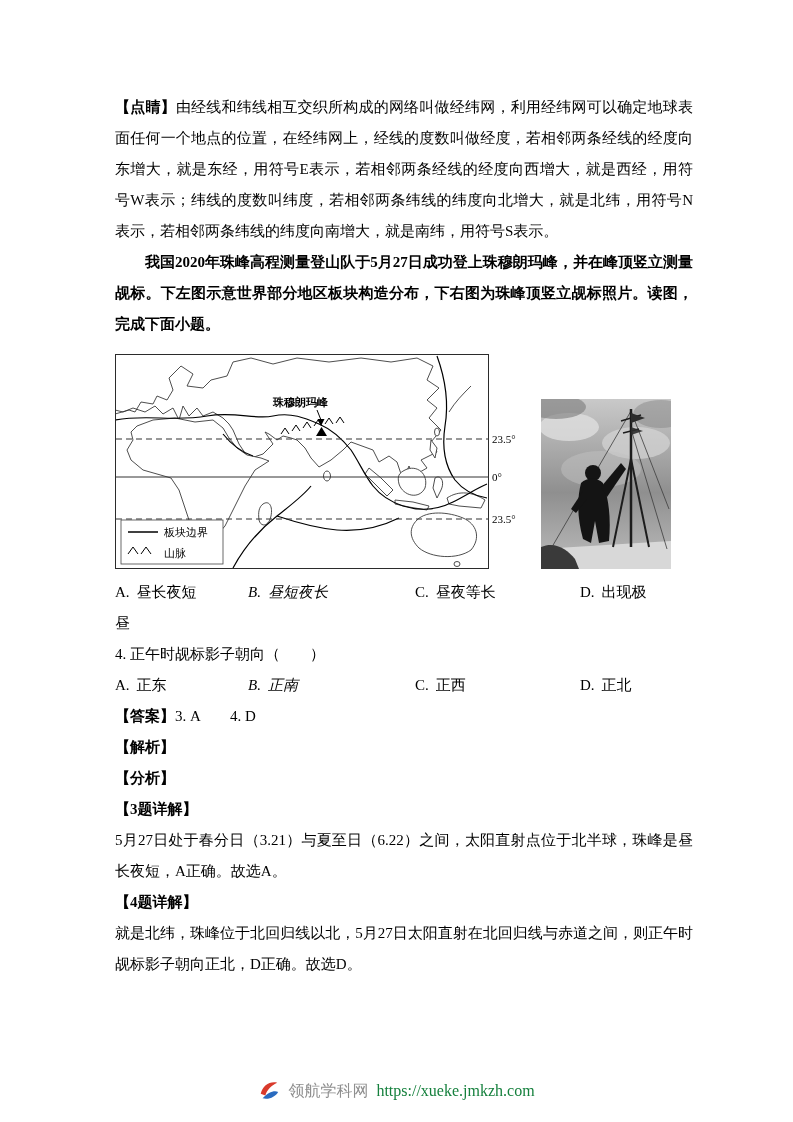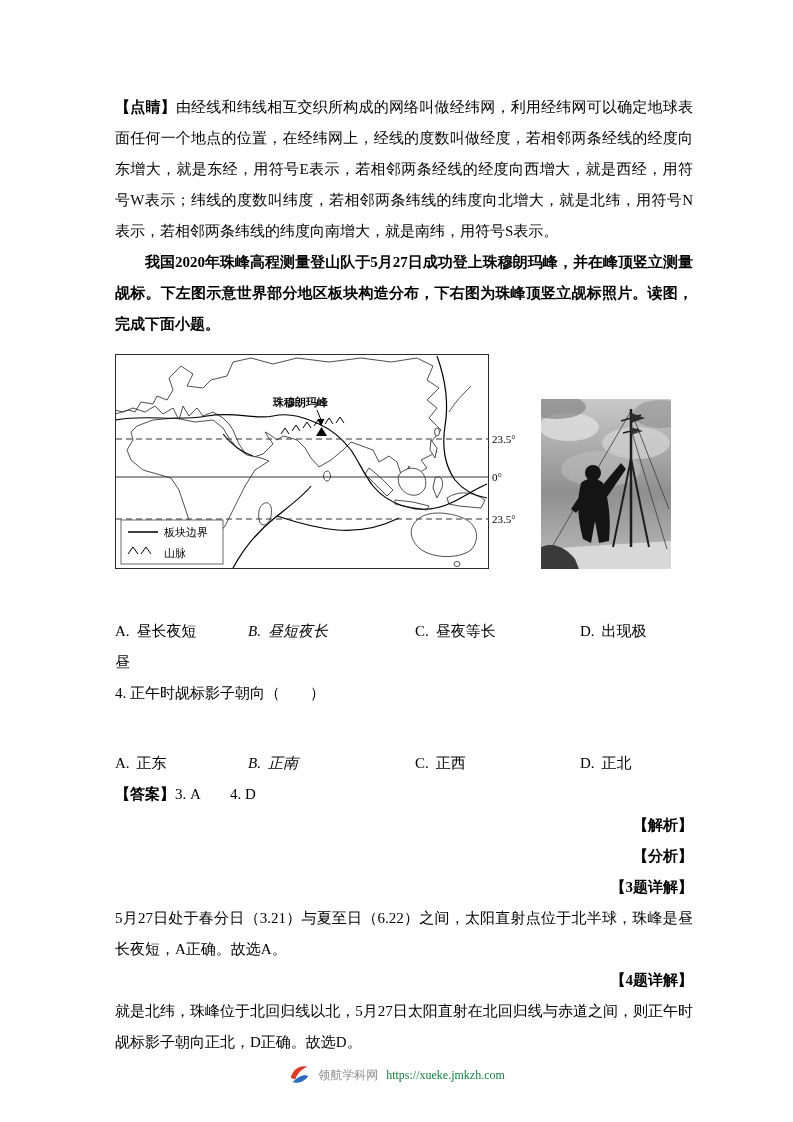--- a/index.html
+++ b/index.html
@@ -11,44 +11,44 @@
     margin:0 auto;
     background:#ffffff;
     font-family:"Liberation Serif","DejaVu Serif",serif;
     color:#000;
     font-size:15px;
     padding:92px 100px 0 115px;
     overflow:hidden;
   }
   .para { line-height:31px; text-align:justify; }
   .line { line-height:31px; }
-  .tag  { font-weight:700;text-align:right; }
+  .tag  { font-weight:700; }
   .indent { text-indent:2em;font-weight:bold; }
 
   .figure-row {
     margin-top:14px; margin-bottom:8px;
     display:flex; align-items:flex-end; justify-content:space-between;
     width:556px;
   }
   .map-wrap  { width:413px; height:215px; }
   .photo-wrap{ width:130px; height:170px; }
   svg { display:block; }
   .svg-label { font-family:"Liberation Serif","DejaVu Serif",serif; fill:#000; }
 
   .opt-row { line-height:31px; width:545px; }
-  .opt-col { display:inline-block;margin-top:39px; }
+  .opt-col { display:inline-block; }
   .col-a { width:133px; }
   .col-b { width:167px;font-style:italic; }
   .col-c { width:165px; }
   .opt-label { margin-right:7px; }
 
   .footer {
-    position:absolute; left:0; right:0; bottom:36px;
+    position:absolute; left:0; right:0; bottom:20px;
     display:flex; justify-content:center; align-items:center; gap:8px;
-    color:#8f8f8f; font-size:12px;
+    color:#8f8f8f; font-size:16px;
   }
   .footer a { color:#15803d; text-decoration:none; }
 </style>
 </head>
 <body>
 
 <div class="page">
 
   <p class="para"><span class="tag">【点睛】</span><span>由经线和纬线相互交织所构成的网络叫做经纬网，利用经纬网可以确定地球表面任何一个地点的位置，在经纬网上，经线的度数叫做经度，若相邻两条经线的经度向东增大，就是东经，用符号E表示，若相邻两条经线的经度向西增大，就是西经，用符号W表示；纬线的度数叫纬度，若相邻两条纬线的纬度向北增大，就是北纬，用符号N表示，若相邻两条纬线的纬度向南增大，就是南纬，用符号S表示。</span></p>
 

